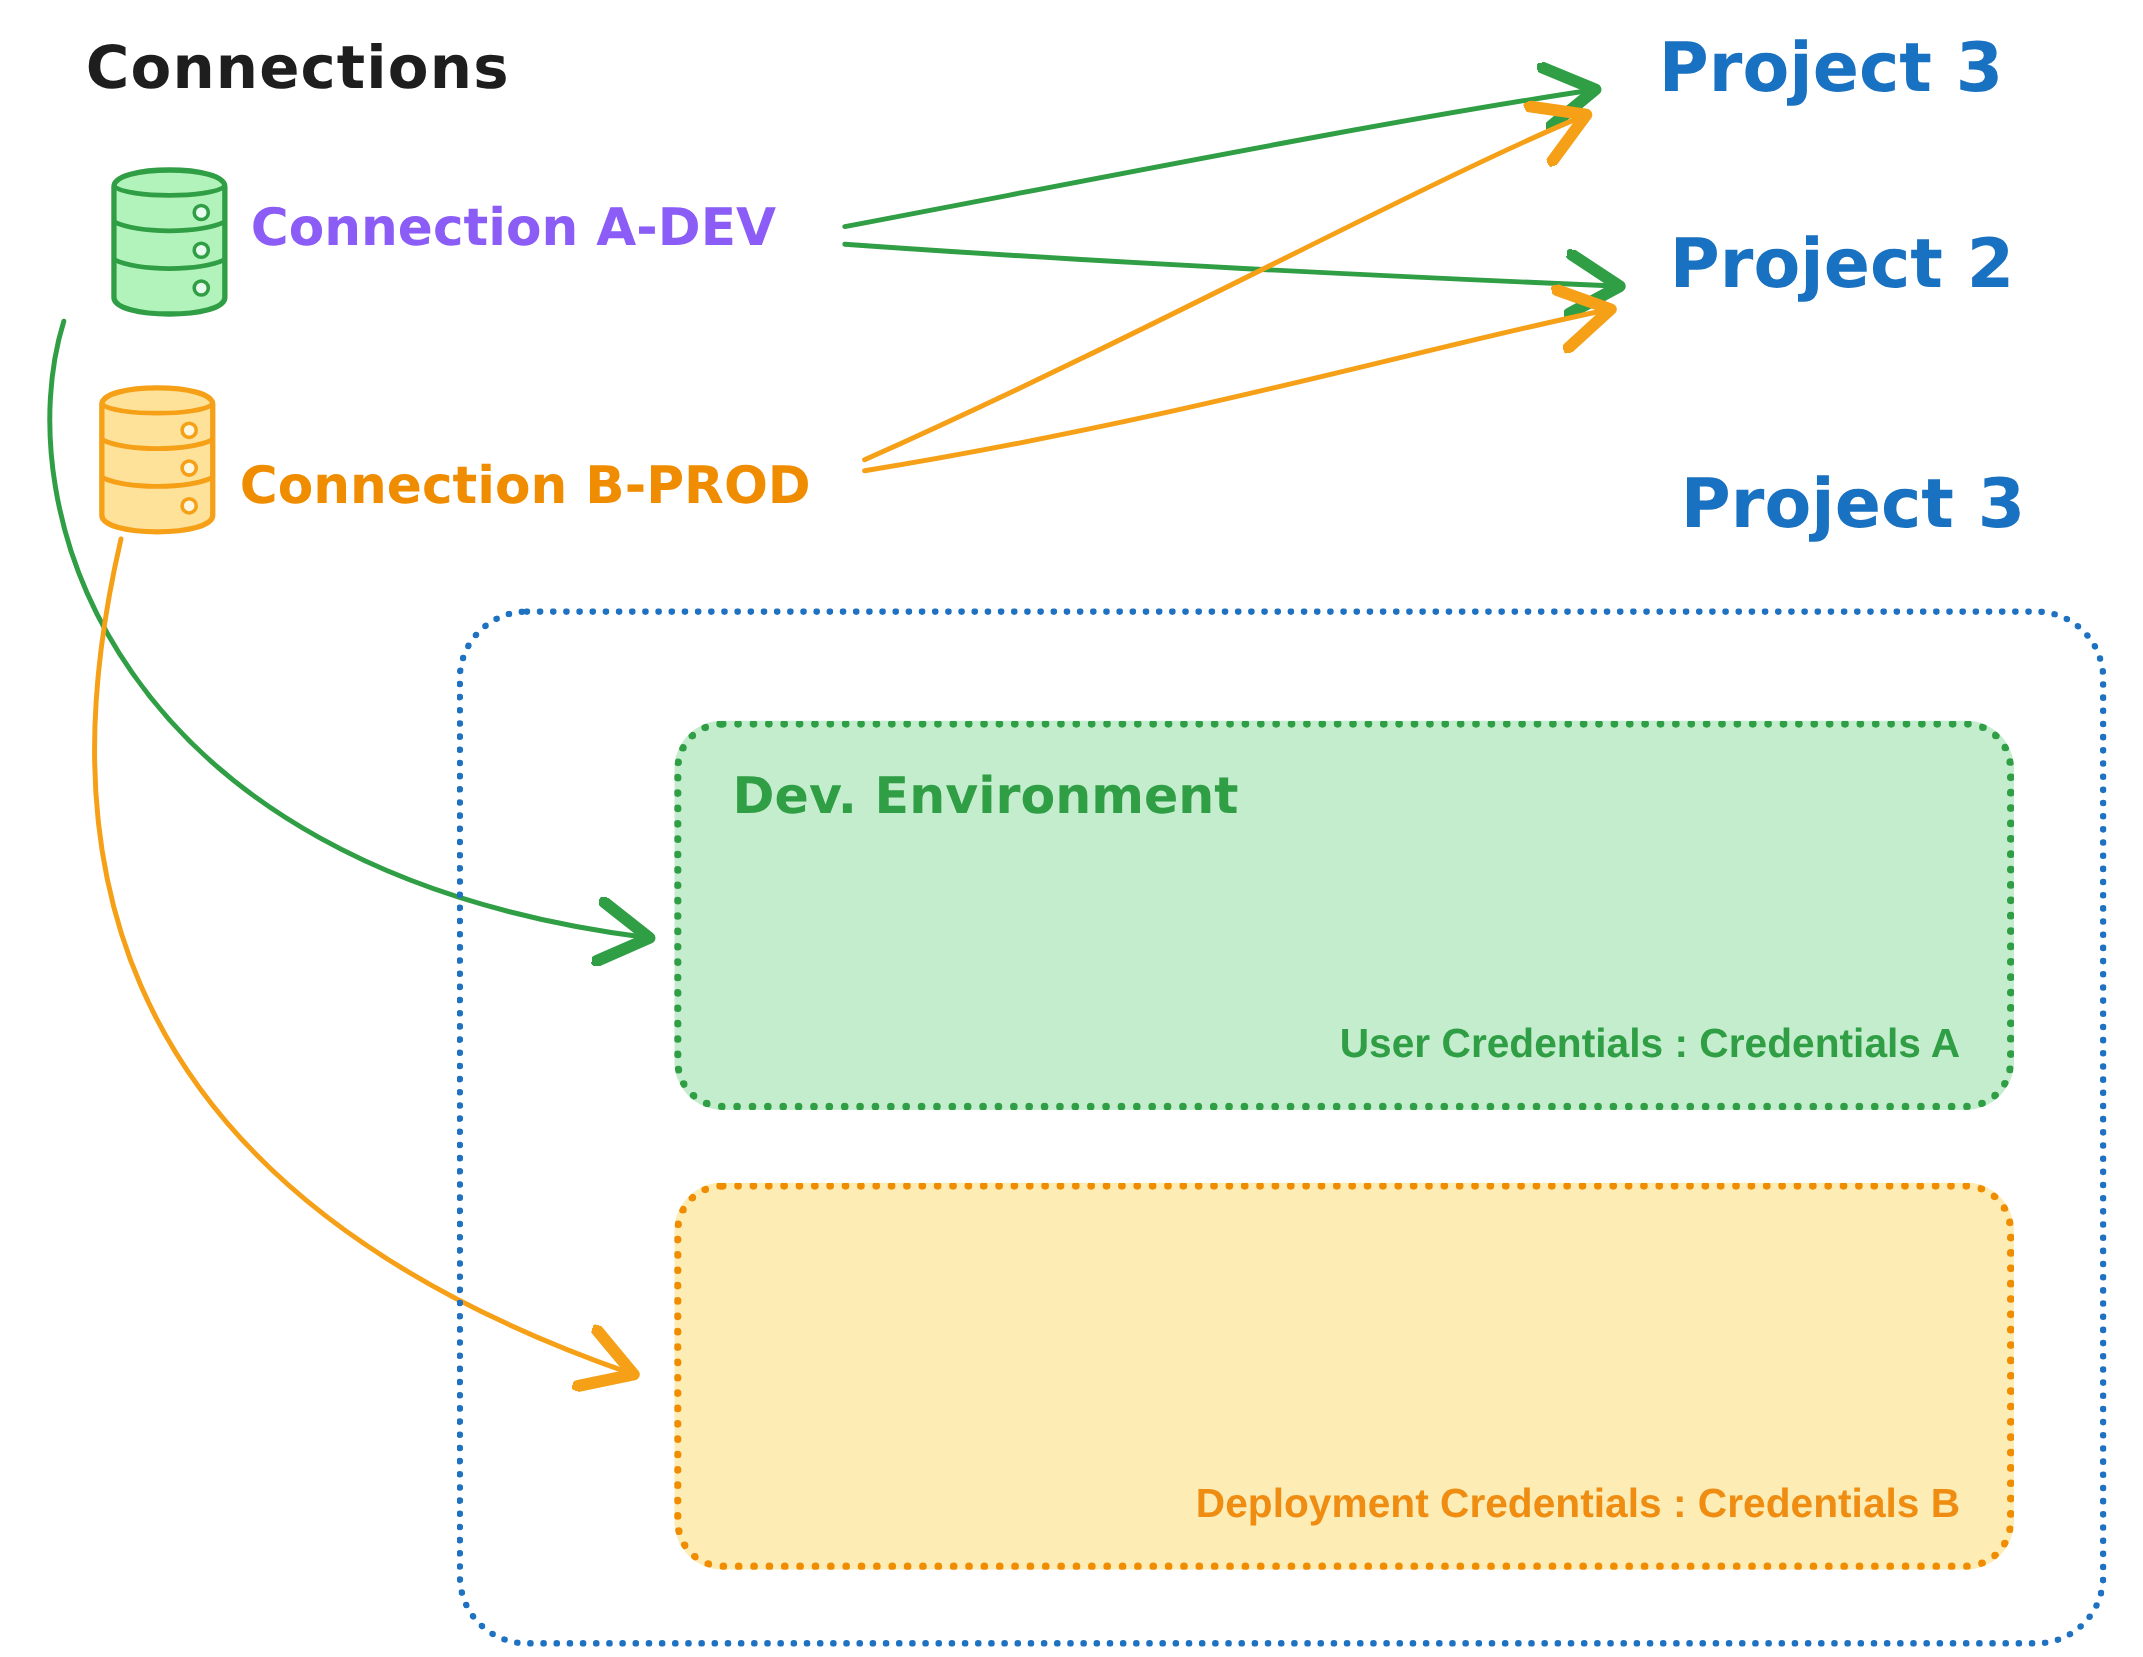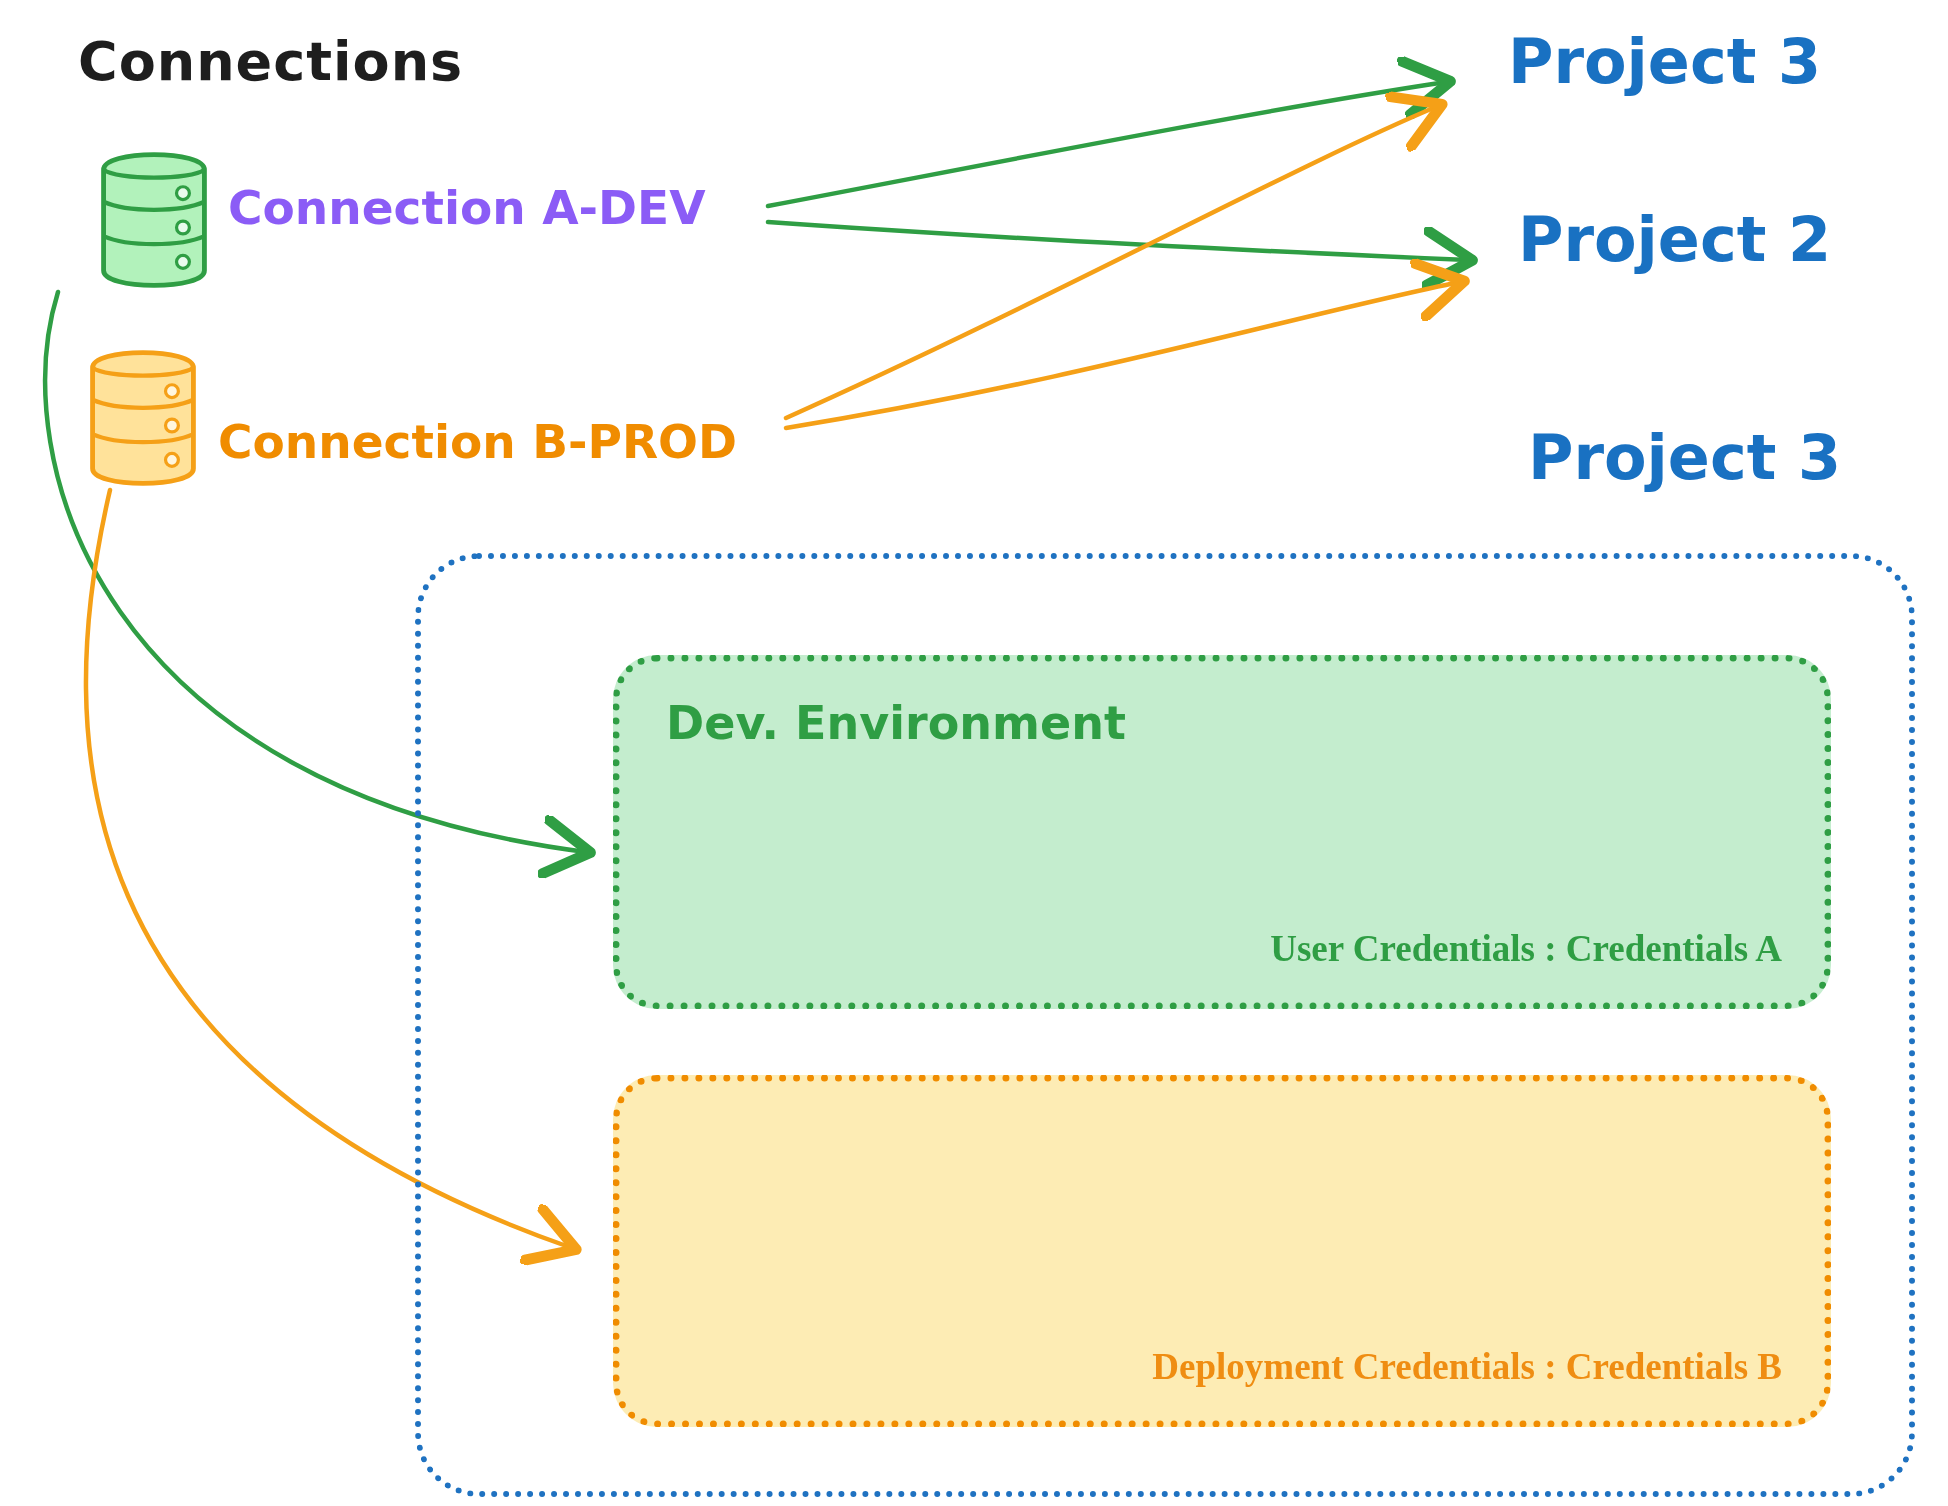--- a/index.html
+++ b/index.html
@@ -62,21 +62,21 @@
     font-size: 46px;
     font-weight: 700;
     white-space: nowrap;
   }
   .env-cred {
     position: absolute;
     right: 42px; bottom: 32px;
     font-size: 37px;
     font-weight: 700;
     white-space: nowrap;
-    font-family: Liberation Serif, serif;
+    font-family: Liberation Sans, sans-serif;
   }
   .c-green  { color: #2f9e44; }
   .c-orange { color: #ef8d12; }
 </style>
 </head>
 <body>
 
 <div class="stage">
 
   <svg class="overlay" viewBox="0 0 1948 1506">

